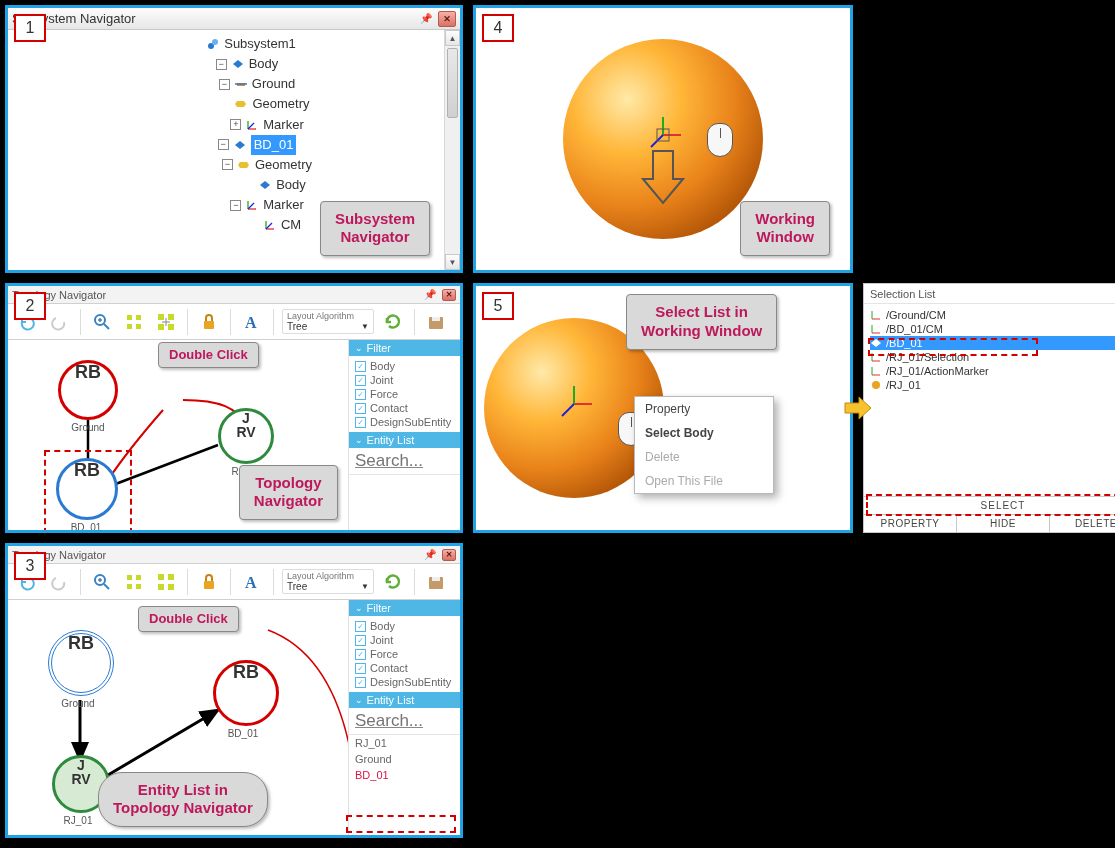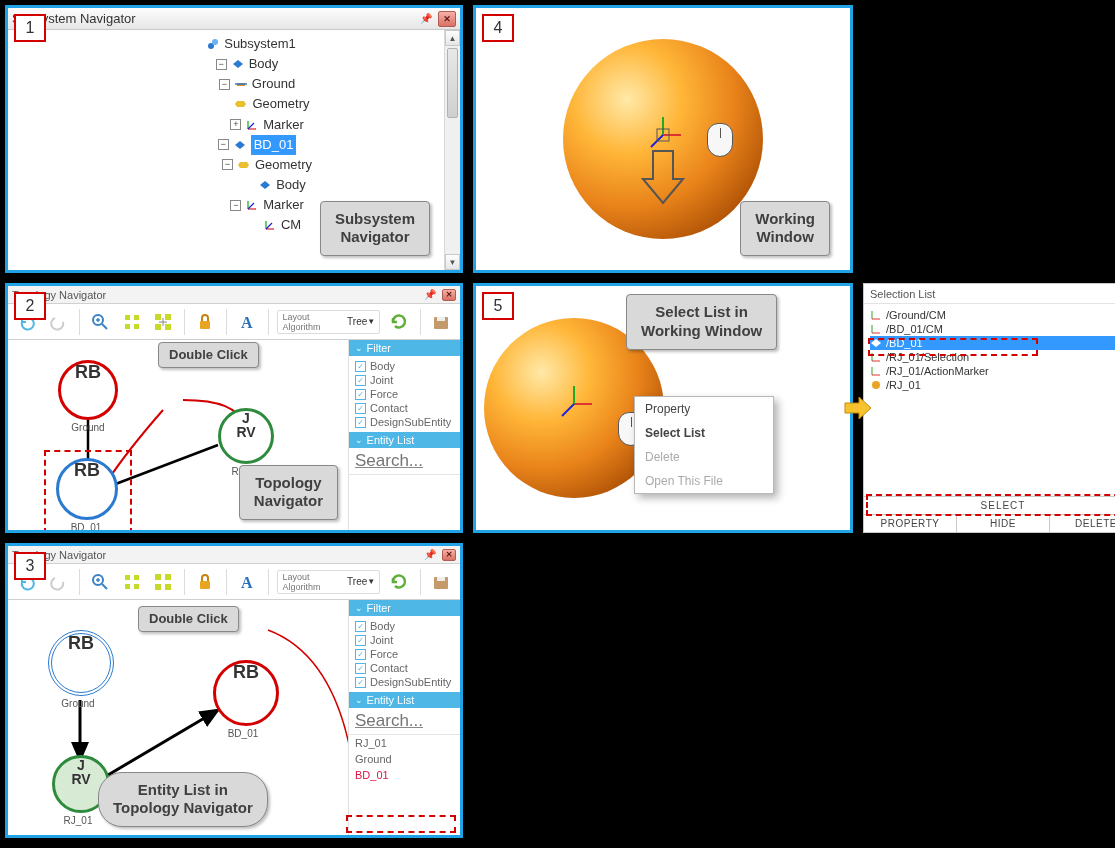--- a/index.html
+++ b/index.html
@@ -38,21 +38,21 @@
     z-index: 50;
   }
   .callout {
     position: absolute;
     background: #d9d9d9;
     border: 1px solid #888;
     border-radius: 4px;
     padding: 8px 14px;
     font-size: 15px;
     font-weight: bold;
-    color: #404040;
+    color: #be185d;
     text-align: center;
     line-height: 1.25;
     z-index: 40;
     box-shadow: 2px 2px 3px rgba(0,0,0,0.25);
   }
   
   .p1 { grid-row: 1; grid-column: 1; }
   .win-titlebar {
     height: 22px;
     background: linear-gradient(#fdfdfd,#e6e6e6);
@@ -96,21 +96,21 @@
     height:18px;background:#f3f3f3;border-bottom:1px solid #d0d0d0;
     display:flex;align-items:center;padding:0 4px;font-size:11px;color:#555;
   }
   .topo-title .title{flex:1;}
   .topo-toolbar {
     height:36px;border-bottom:1px solid #d0d0d0;display:flex;align-items:center;
     padding:2px 6px;gap:6px;background:#fff;
   }
   .tbtn { width:26px;height:26px;display:flex;align-items:center;justify-content:center;border-radius:2px; }
   .sep { width:1px;height:26px;background:#dcdcdc;margin:0 2px; }
-  .layout-group{display:flex;flex-direction:row;font-size:9px;color:#777;border:1px solid #dcdcdc;border-radius:2px;padding:1px 4px;min-width:92px;}
+  .layout-group{display:flex;flex-direction:column;font-size:9px;color:#777;border:1px solid #dcdcdc;border-radius:2px;padding:1px 4px;min-width:92px;}
   .layout-group .val{font-size:10px;color:#333;display:flex;align-items:center;justify-content:space-between;}
   .topo-body { display:flex;height:calc(100% - 54px); }
   .graph-area { flex:1;position:relative;background:#fff; }
   .side-panels { width:112px;border-left:1px solid #e0e0e0;display:flex;flex-direction:column;font-size:11px; }
   .side-hdr { background:#4fb7e6;color:#fff;padding:2px 6px;display:flex;align-items:center;gap:4px;font-size:11px; }
   .side-hdr .chev{font-size:9px;}
   .filter-list { padding:3px 6px; }
   .filter-row { display:flex;align-items:center;gap:4px;padding:1px 0;color:#666; }
   .chk { width:11px;height:11px;border:1px solid #4fb7e6;display:flex;align-items:center;justify-content:center;font-size:8px;color:#4fb7e6;background:#fff; }
   .search-row{display:flex;align-items:center;border-bottom:1px solid #e4e4e4;padding:2px 4px;}
@@ -629,21 +629,21 @@
           <svg viewBox="0 0 40 40">
               <line x1="20" y1="20" x2="38" y2="20" stroke="#d33" stroke-width="2"></line>
               <line x1="20" y1="20" x2="20" y2="2" stroke="#2a2" stroke-width="2"></line>
               <line x1="20" y1="20" x2="8" y2="32" stroke="#22d" stroke-width="2"></line>
             </svg>
         </div>
         <div class="mouse-ico" style="right:20px;top:52%;"></div>
       </div>
       <div class="ctx-menu">
         <div class="ctx-item">Property</div>
-        <div class="ctx-item" style="font-weight:bold;">Select List</div>
+        <div class="ctx-item" style="font-weight:bold;">Select Body</div>
         <div class="ctx-item dim">Delete</div>
         <div class="ctx-item dim">Open This File</div>
       </div>
       <div class="dash-red" style="left:160px;top:130px;width:136px;height:24px;"></div>
     </div>
     <div class="callout" style="left:150px;top:8px;">Select List in<br>Working Window</div>
   </div>
 
   <div class="yellow-arrow" style="left:838px;top:390px;">
     <svg viewBox="0 0 30 26">

